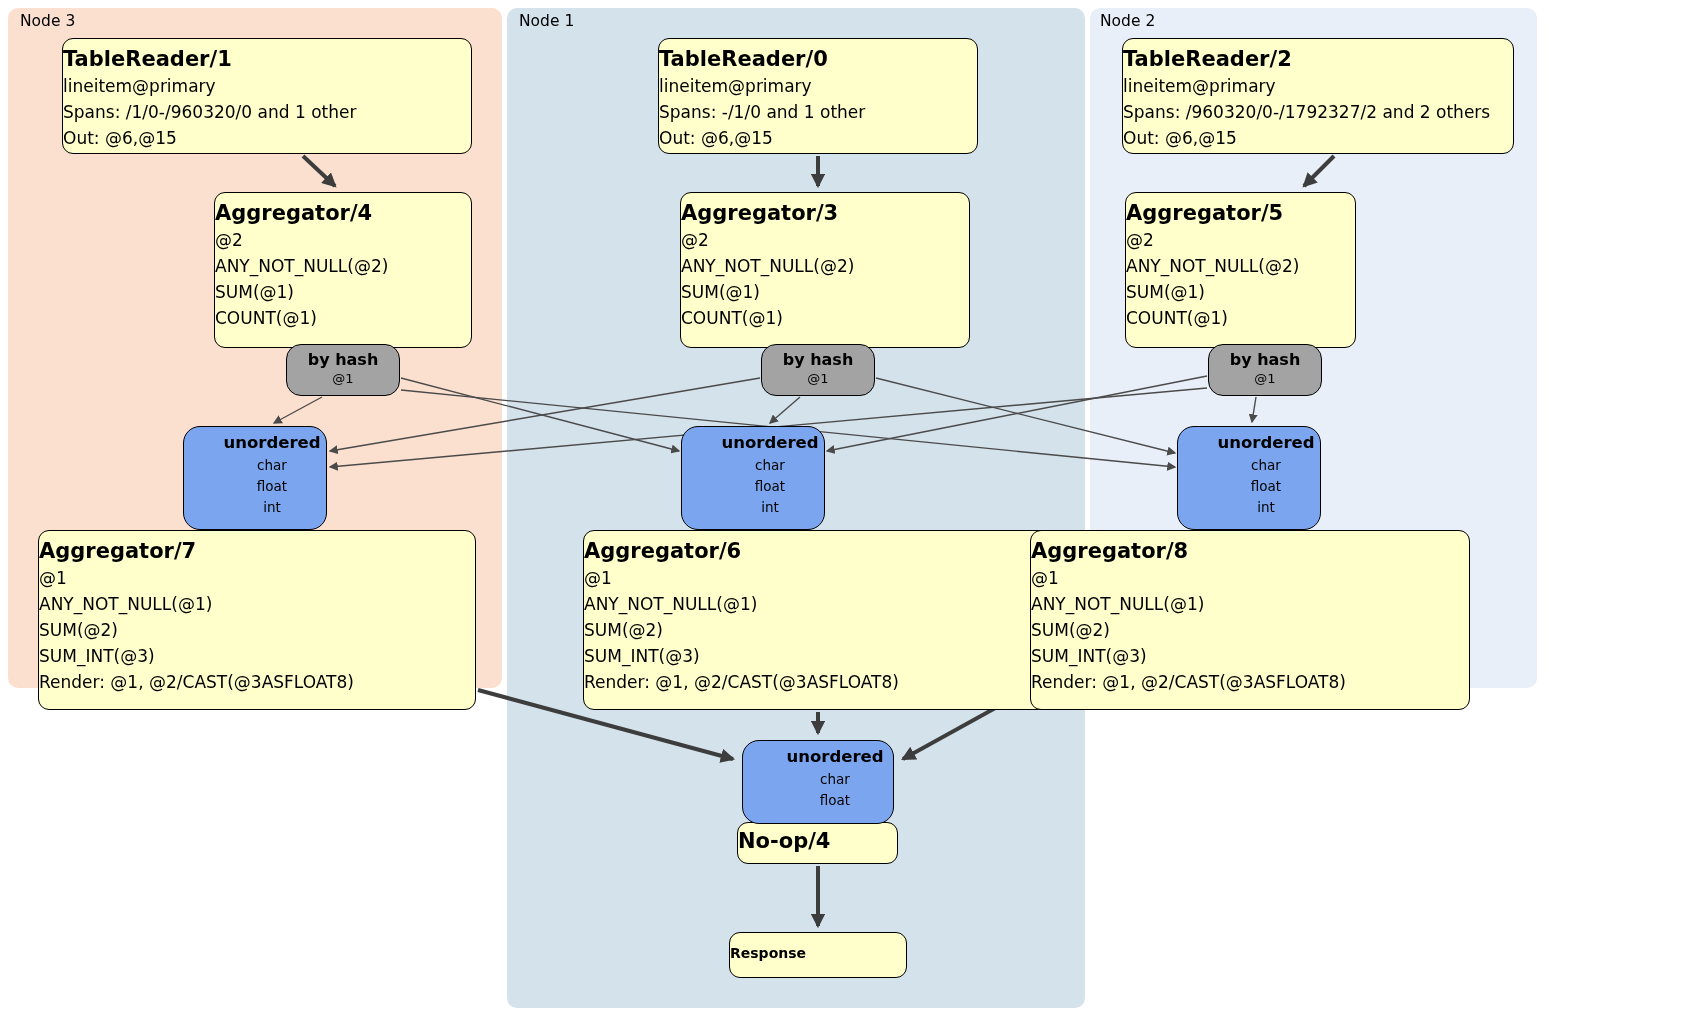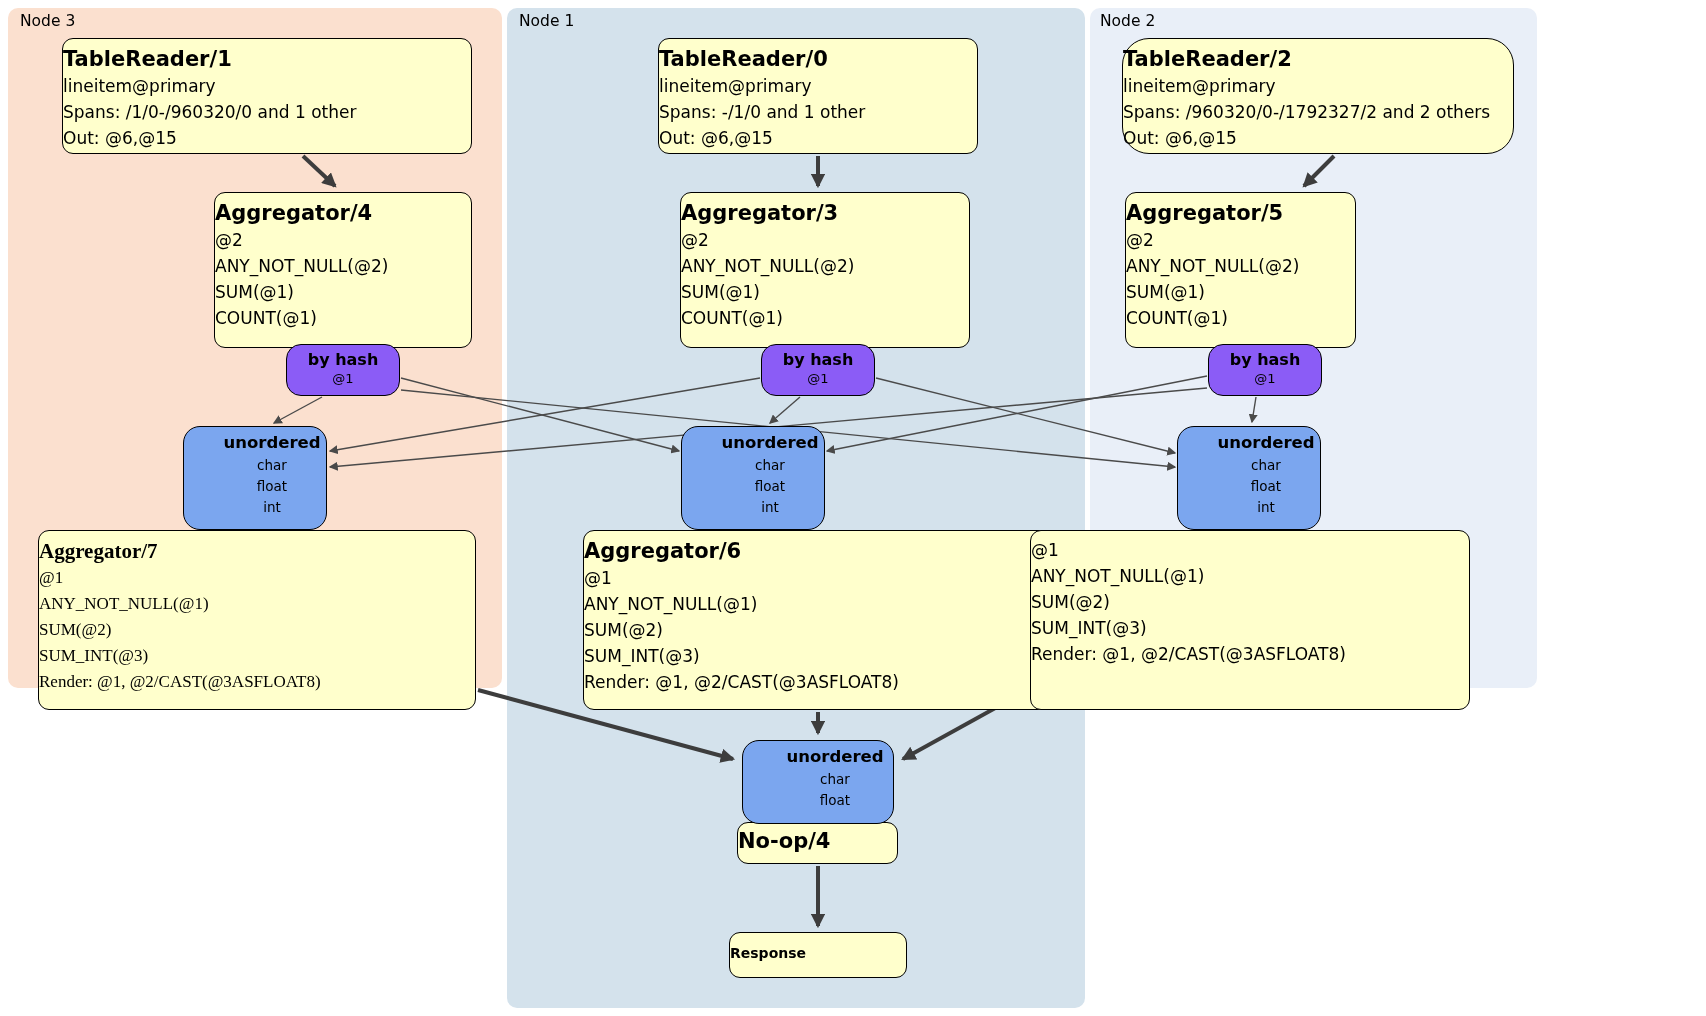--- a/index.html
+++ b/index.html
@@ -12,21 +12,21 @@
   .region.n2 { background:#e9eff8; }
   .region-label { position:absolute; font-size:15.5px; line-height:20px; color:#000; z-index:3; }
 
   #edges { position:absolute; left:0; top:0; z-index:1; }
 
   .pbox { position:absolute; background:#ffffcc; border:1.6px solid #000; border-radius:11px;
           text-align:left; box-sizing:border-box; padding-top:6px; z-index:2; white-space:nowrap; }
   .pbox .title { font-size:21px; font-weight:bold; line-height:28px; }
   .pbox .line  { font-size:17px; line-height:26px; }
 
-  .router { position:absolute; background:#8b5cf6; border:1.6px solid #000; border-radius:15px;
+  .router { position:absolute; background:#a3a3a3; border:1.6px solid #000; border-radius:15px;
             text-align:center; box-sizing:border-box; z-index:4; white-space:nowrap; }
   .router .title { font-size:16px; font-weight:bold; line-height:22px; padding-top:4px; }
   .router .line  { font-size:13px; line-height:16px; }
 
   .sync { position:absolute; background:#7ba6ef; border:1.6px solid #000; border-radius:17px;
           text-align:center; box-sizing:border-box; z-index:5; white-space:nowrap;padding-left:34px; }
   .sync .title { font-size:16.5px; font-weight:bold; line-height:24px; padding-top:4px; }
   .sync .line  { font-size:13.5px; line-height:21px; }
 
   .term .title { font-size:21px; font-weight:bold; line-height:30px; }
@@ -88,21 +88,21 @@
   </div>
 
   <div class="pbox" style="left:214px; top:192px; width:258px; height:156px;">
     <div class="title">Aggregator/4</div>
     <div class="line">@2</div>
     <div class="line">ANY_NOT_NULL(@2)</div>
     <div class="line">SUM(@1)</div>
     <div class="line">COUNT(@1)</div>
   </div>
 
-  <div class="pbox" style="left:38px; top:530px; width:438px; height:180px;font-family:Liberation Serif, serif;">
+  <div class="pbox" style="left:38px; top:530px; width:438px; height:180px;">
     <div class="title">Aggregator/7</div>
     <div class="line">@1</div>
     <div class="line">ANY_NOT_NULL(@1)</div>
     <div class="line">SUM(@2)</div>
     <div class="line">SUM_INT(@3)</div>
     <div class="line">Render: @1, @2/CAST(@3ASFLOAT8)</div>
   </div>
 
   <div class="router" style="left:286px; top:344px; width:114px; height:52px;">
     <div class="title">by hash</div>
@@ -145,36 +145,37 @@
     <div class="line">@1</div>
   </div>
 
   <div class="sync" style="left:681px; top:426px; width:144px; height:104px;">
     <div class="title">unordered</div>
     <div class="line">char</div>
     <div class="line">float</div>
     <div class="line">int</div>
   </div>
 
-  <div class="pbox" style="left:1122px; top:38px; width:392px; height:116px;border-radius:27px;">
+  <div class="pbox" style="left:1122px; top:38px; width:392px; height:116px;">
     <div class="title">TableReader/2</div>
     <div class="line">lineitem@primary</div>
     <div class="line">Spans: /960320/0-/1792327/2 and 2 others</div>
     <div class="line">Out: @6,@15</div>
   </div>
 
   <div class="pbox" style="left:1125px; top:192px; width:231px; height:156px;">
     <div class="title">Aggregator/5</div>
     <div class="line">@2</div>
     <div class="line">ANY_NOT_NULL(@2)</div>
     <div class="line">SUM(@1)</div>
     <div class="line">COUNT(@1)</div>
   </div>
 
   <div class="pbox" style="left:1030px; top:530px; width:440px; height:180px;">
+    <div class="title">Aggregator/8</div>
     <div class="line">@1</div>
     <div class="line">ANY_NOT_NULL(@1)</div>
     <div class="line">SUM(@2)</div>
     <div class="line">SUM_INT(@3)</div>
     <div class="line">Render: @1, @2/CAST(@3ASFLOAT8)</div>
   </div>
 
   <div class="router" style="left:1208px; top:344px; width:114px; height:52px;">
     <div class="title">by hash</div>
     <div class="line">@1</div>

